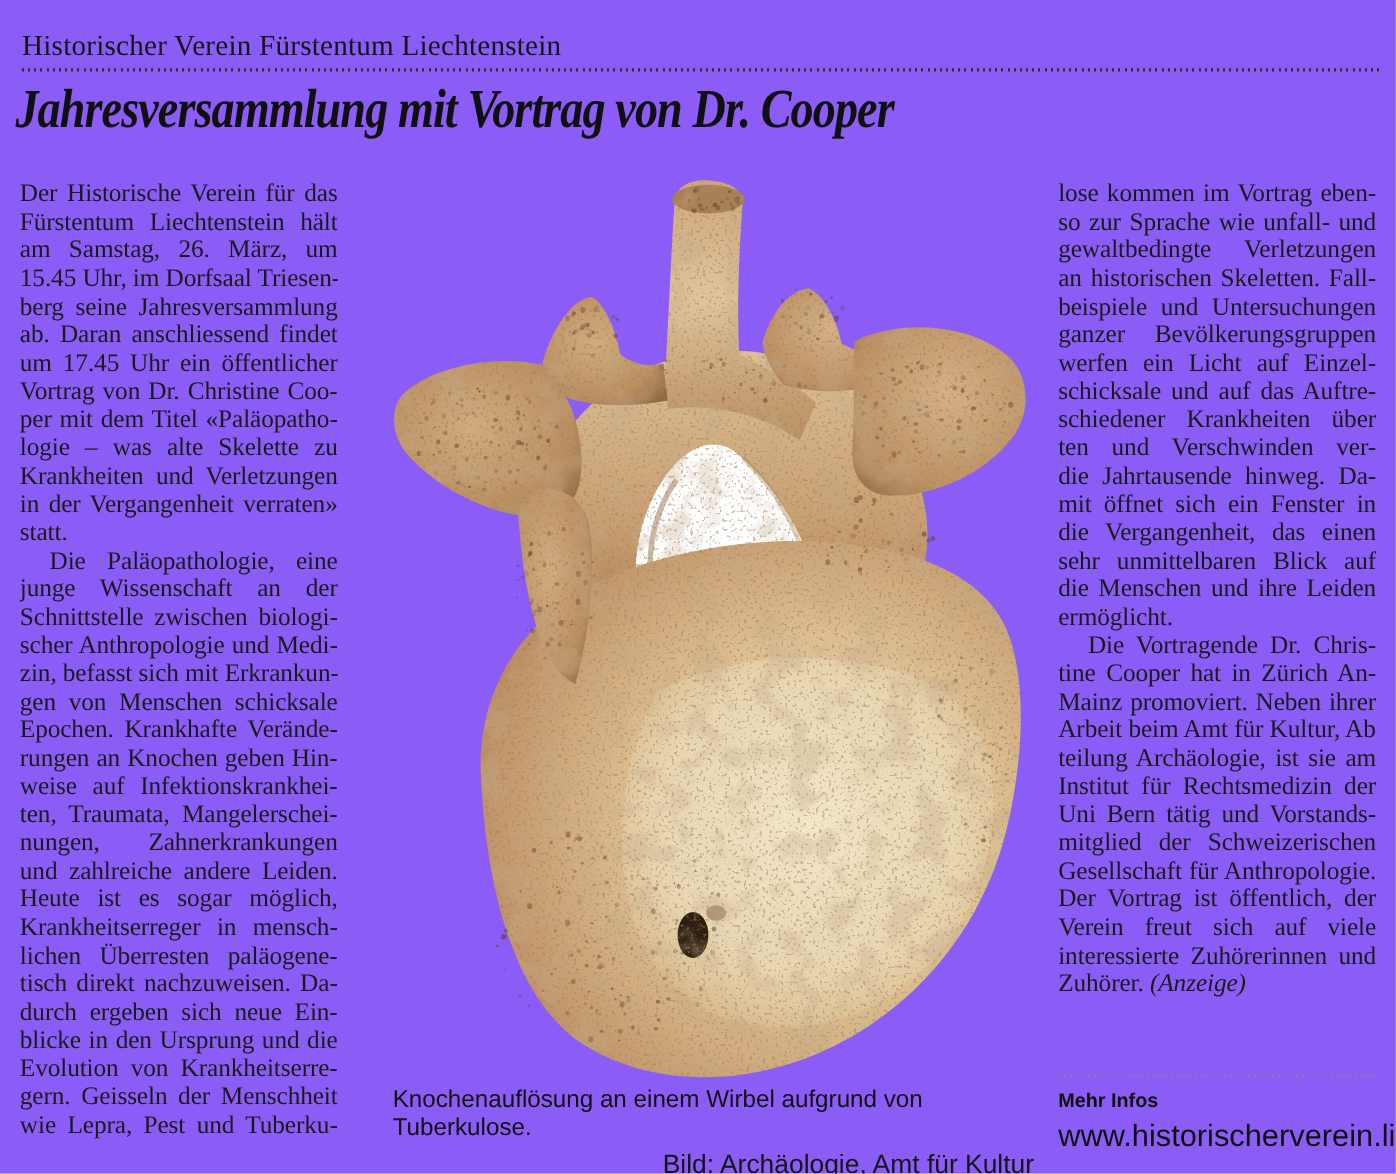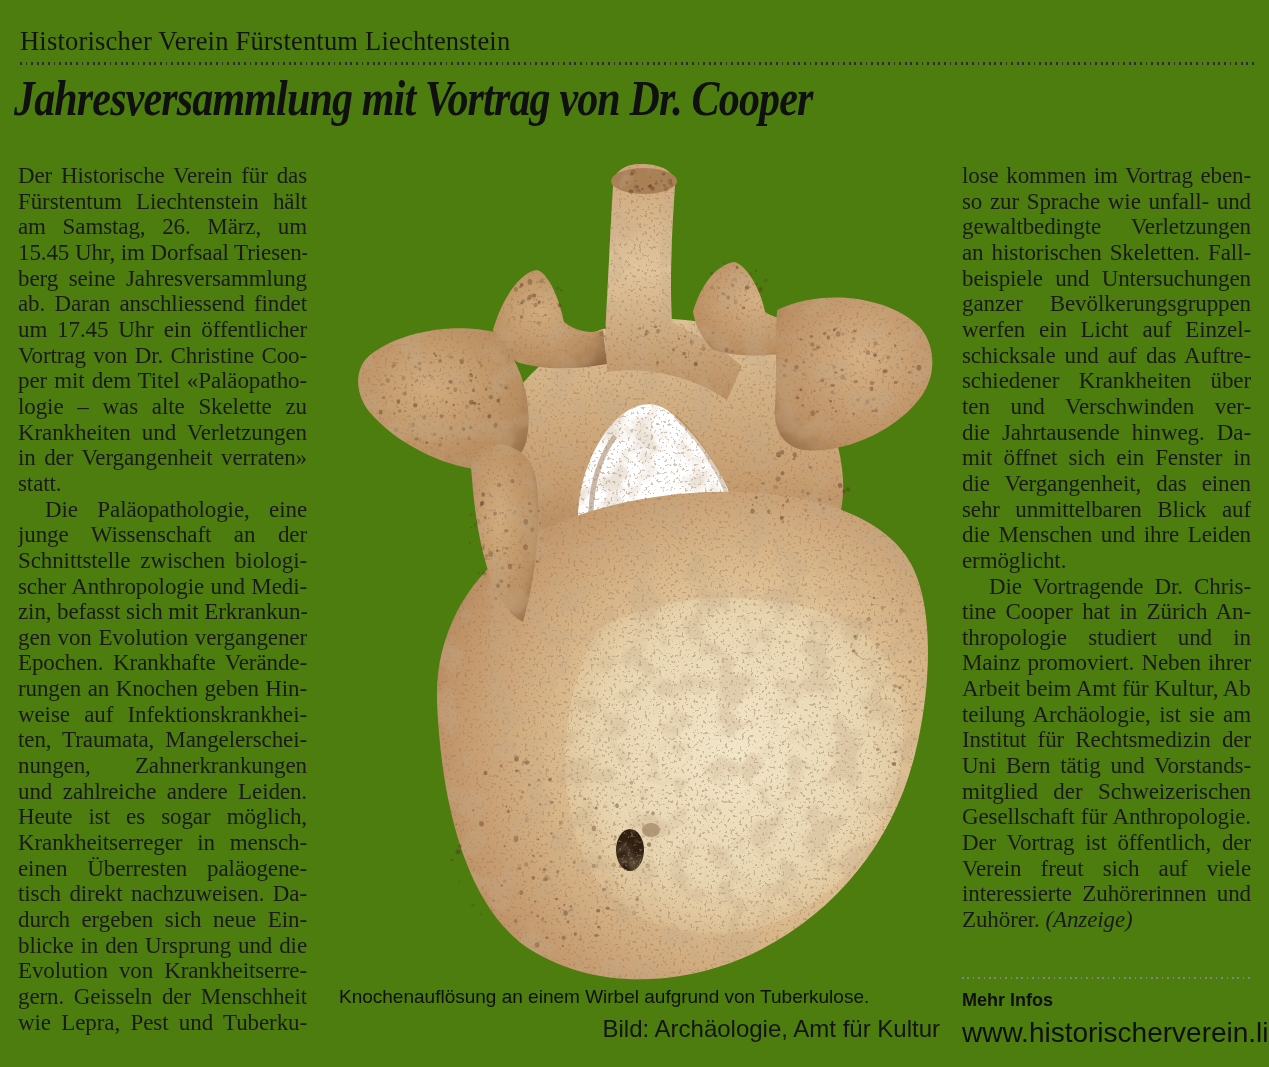--- a/index.html
+++ b/index.html
@@ -1,16 +1,16 @@
 <!DOCTYPE html>
 <html lang="de"><head>
 <meta charset="utf-8">
 <style>
   html,body{margin:0;padding:0;background:#ffffff;}
-  .page{position:relative;width:1269px;height:1067px;background:#4d7c0f;overflow:hidden;
+  .page{position:relative;width:1269px;height:1067px;background:#8b5cf6;overflow:hidden;
         font-family:"Liberation Serif",serif;color:#1a1a1a;}
 
   .kicker{position:absolute;left:20px;top:27px;font-size:26.5px;line-height:1.1;
           letter-spacing:.2px;color:#141414;white-space:nowrap;}
   .rule-top{position:absolute;left:20px;top:62px;width:1235px;height:3px;
             background:repeating-linear-gradient(to right,#2e2e2e 0 1.8px,transparent 1.8px 5.6px);}
   .headline{position:absolute;left:14px;top:70px;font-style:italic;font-weight:600;
             font-size:50px;line-height:1.15;letter-spacing:-1px;color:#101010;
             transform:scaleX(.84);transform-origin:0 0;white-space:nowrap;}
 
@@ -21,21 +21,21 @@
   .tl{text-align:justify;text-align-last:justify;white-space:nowrap;}
   .tl.end{text-align-last:left;}
   .tl.ind{padding-left:27px;}
   .tl em{font-style:italic;}
 
   .figure{position:absolute;left:345px;top:158px;width:600px;height:826px;}
   .figure svg{display:block;width:600px;height:826px;}
 
   .caption-block{position:absolute;left:339px;top:986px;width:601px;
                  font-family:"Liberation Sans",sans-serif;color:#0f0f0f;}
-  .caption{font-size:19px;line-height:1.2;text-align:left;}
+  .caption{font-size:22px;line-height:1.2;text-align:left;margin-left:18px;}
   .credit{font-size:24px;line-height:1.2;text-align:right;margin-top:6px;color:#141414;}
 
   .infobox{position:absolute;left:962px;top:977px;width:289px;
            font-family:"Liberation Sans",sans-serif;color:#0f0f0f;}
   .infobox .rule{height:2px;margin-bottom:11px;
            background:repeating-linear-gradient(to right,#858585 0 1.6px,transparent 1.6px 5.4px);}
   .infobox .title{font-size:18px;font-weight:bold;line-height:1.2;}
   .infobox .url{font-size:28px;line-height:1.2;margin-top:4px;}
 </style>
 </head>
@@ -62,30 +62,30 @@
         <div class="tl">Krankheiten und Verletzungen</div>
         <div class="tl">in der Vergangenheit verraten»</div>
         <div class="tl end">statt.</div>
       </div>
       <div>
         <div class="tl ind">Die Paläopathologie, eine</div>
         <div class="tl">junge Wissenschaft an der</div>
         <div class="tl">Schnittstelle zwischen biologi-</div>
         <div class="tl">scher Anthropologie und Medi-</div>
         <div class="tl">zin, befasst sich mit Erkrankun-</div>
-        <div class="tl">gen von Evolution vergangener</div>
+        <div class="tl">gen von Menschen schicksale</div>
         <div class="tl">Epochen. Krankhafte Verände-</div>
         <div class="tl">rungen an Knochen geben Hin-</div>
         <div class="tl">weise auf Infektionskrankhei-</div>
         <div class="tl">ten, Traumata, Mangelerschei-</div>
         <div class="tl">nungen, Zahnerkrankungen</div>
         <div class="tl">und zahlreiche andere Leiden.</div>
         <div class="tl">Heute ist es sogar möglich,</div>
         <div class="tl">Krankheitserreger in mensch-</div>
-        <div class="tl">einen Überresten paläogene-</div>
+        <div class="tl">lichen Überresten paläogene-</div>
         <div class="tl">tisch direkt nachzuweisen. Da-</div>
         <div class="tl">durch ergeben sich neue Ein-</div>
         <div class="tl">blicke in den Ursprung und die</div>
         <div class="tl">Evolution von Krankheitserre-</div>
         <div class="tl">gern. Geisseln der Menschheit</div>
         <div class="tl">wie Lepra, Pest und Tuberku-</div>
       </div>
     </div>
   <div class="col col-right" id="right-col">
       <div>
@@ -102,21 +102,20 @@
         <div class="tl">die Jahrtausende hinweg. Da-</div>
         <div class="tl">mit öffnet sich ein Fenster in</div>
         <div class="tl">die Vergangenheit, das einen</div>
         <div class="tl">sehr unmittelbaren Blick auf</div>
         <div class="tl">die Menschen und ihre Leiden</div>
         <div class="tl end">ermöglicht.</div>
       </div>
       <div>
         <div class="tl ind">Die Vortragende Dr. Chris-</div>
         <div class="tl">tine Cooper hat in Zürich An-</div>
-        <div class="tl">thropologie studiert und in</div>
         <div class="tl">Mainz promoviert. Neben ihrer</div>
         <div class="tl">Arbeit beim Amt für Kultur, Ab-</div>
         <div class="tl">teilung Archäologie, ist sie am</div>
         <div class="tl">Institut für Rechtsmedizin der</div>
         <div class="tl">Uni Bern tätig und Vorstands-</div>
         <div class="tl">mitglied der Schweizerischen</div>
         <div class="tl">Gesellschaft für Anthropologie.</div>
         <div class="tl">Der Vortrag ist öffentlich, der</div>
         <div class="tl">Verein freut sich auf viele</div>
         <div class="tl">interessierte Zuhörerinnen und</div>

